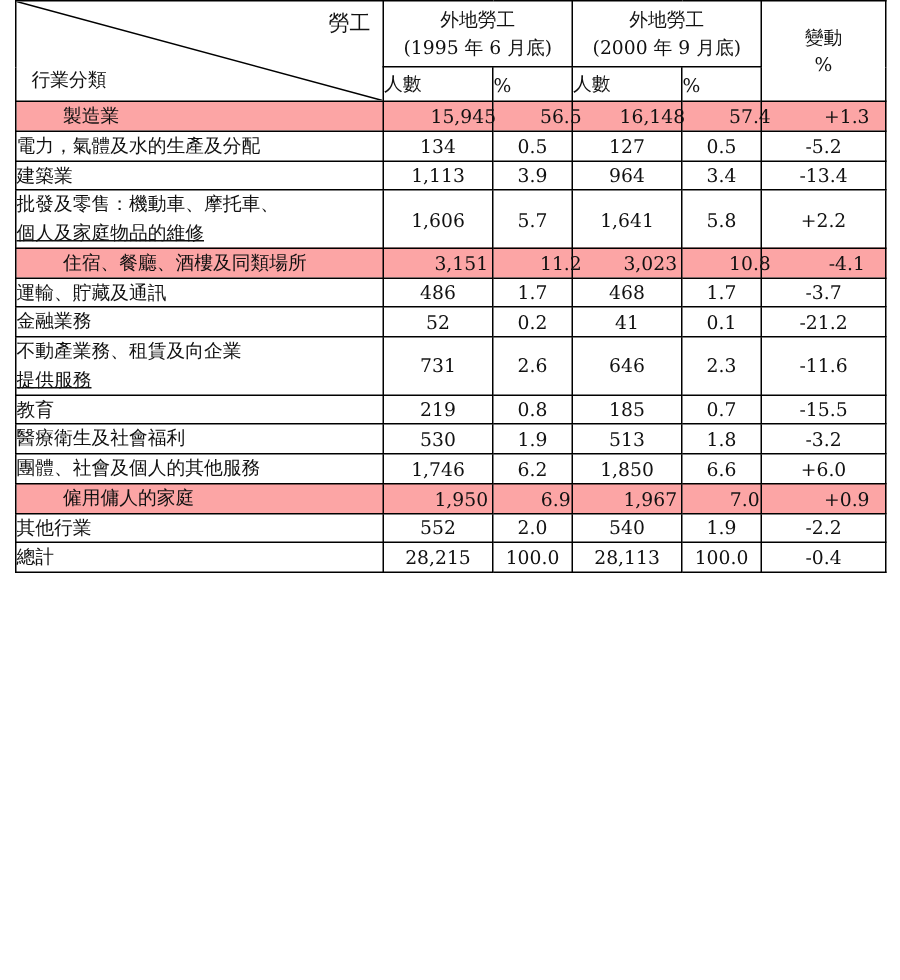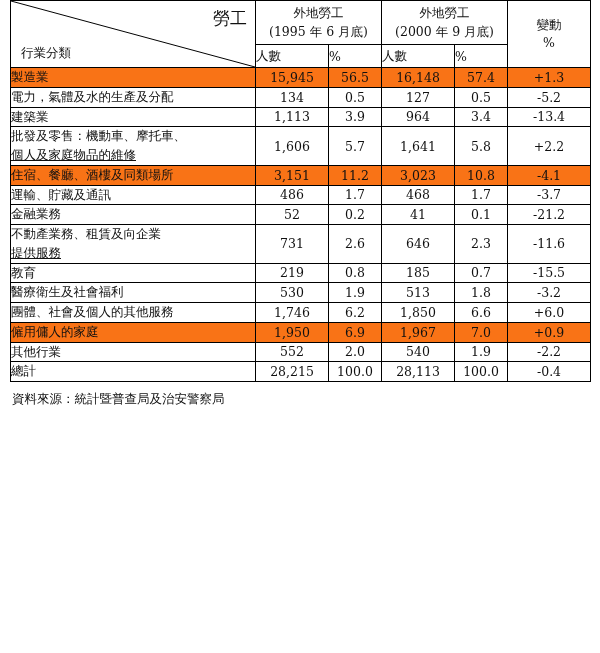--- a/index.html
+++ b/index.html
@@ -75,21 +75,21 @@
   .corner .diag {
     position: absolute;
     left: 0; top: 0;
     width: 100%;
     height: 100%;
   }
   .corner .lab-lao {
     position: absolute;
     right: 8px;
     top: 6px;
-    font-size: 17px;
+    font-size: 14px;
     margin-left: 31px;
   }
   .corner .lab-ind {
     position: absolute;
     left: 10px;
     bottom: 5px;
     font-size: 12.5px;
   }
   .row-label {
     text-align: left;
@@ -101,21 +101,22 @@
     display: block;
     text-decoration: underline;
   }
   .num {
     text-align: center;
     font-size: 12.5px;
     padding: 4px 4px;
     font-family: "DejaVu Serif", "Liberation Serif", serif;
   }
   tr.shaded > td {
-    background: #f97316;
+    background: #fca5a5;
+    padding-left: 31px;
   }
   .src {
     font-size: 12.5px;
     padding-top: 9px;
     padding-left: 2px;
   }
   .nowrap { white-space: nowrap; }
 </style>
 </head>
 <body>
@@ -270,15 +271,14 @@
           <td class="row-label"><span>總計</span></td>
           <td class="num">28,215</td>
           <td class="num">100.0</td>
           <td class="num">28,113</td>
           <td class="num">100.0</td>
           <td class="num">-0.4</td>
         </tr>
       </tbody>
   </table>
 
-  <div class="src">資料來源：統計暨普查局及治安警察局</div>
 
 </div>
 
 </body></html>

